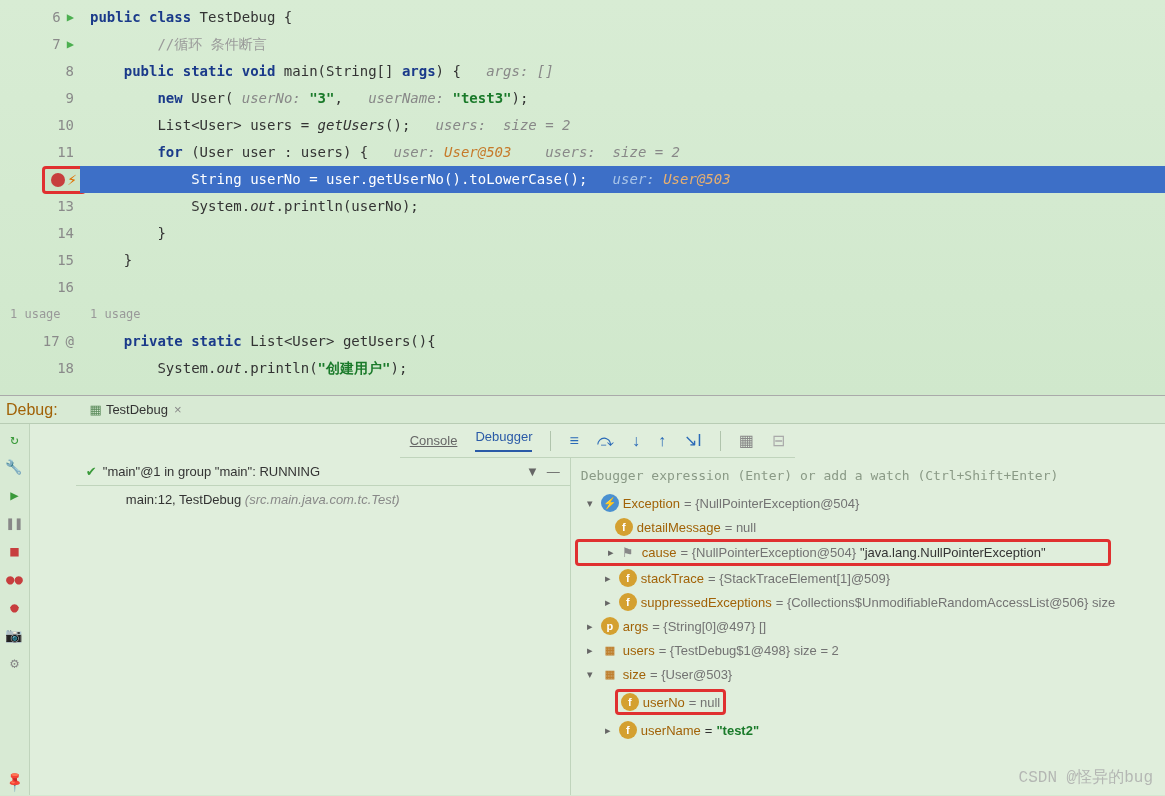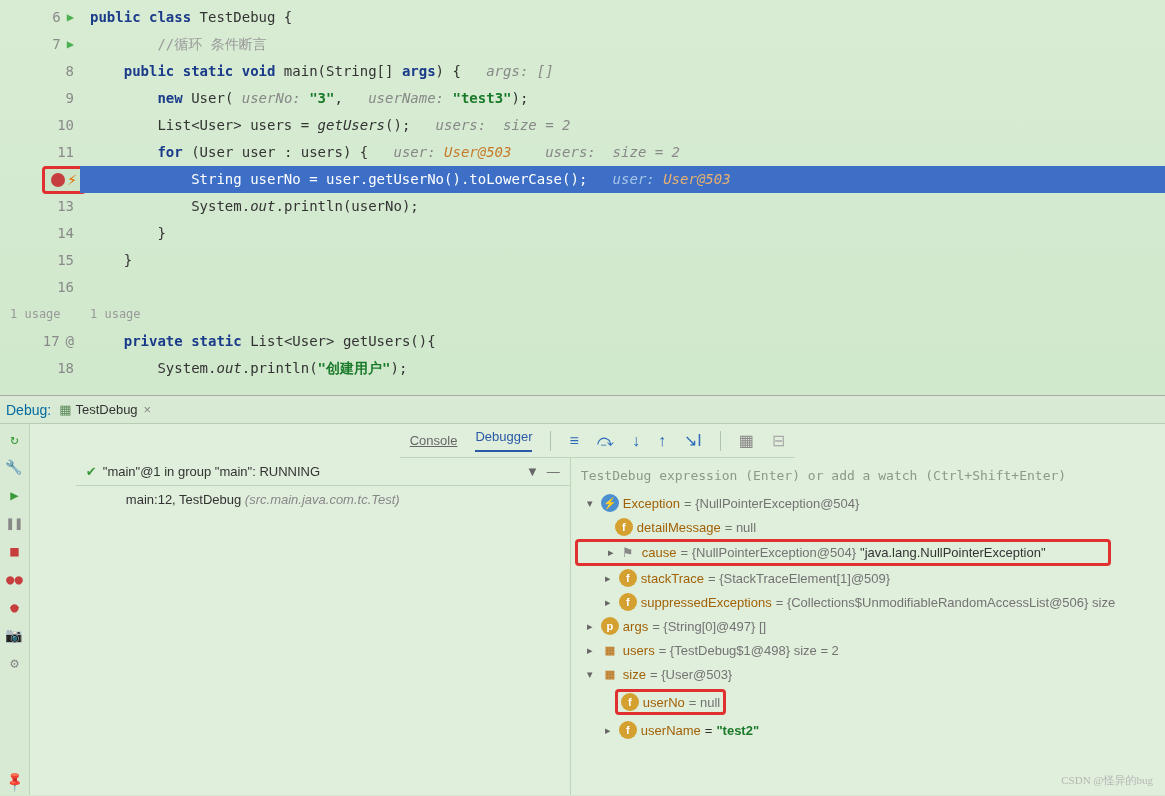--- a/index.html
+++ b/index.html
@@ -97,21 +97,21 @@
     flex-direction: column;
   }
   .debug-tabs {
     height: 28px;
     display: flex;
     align-items: center;
     padding: 0 6px;
     border-bottom: 1px solid #b8ccb4;
     background: #d8ead4;
   }
-  .debug-label { color: #0369a1; margin-right: 0; font-family: sans-serif; font-size:14px;}
+  .debug-label { color: #a16207; margin-right: 24px; font-family: sans-serif; font-size:16px;}
   .debug-tab {
     display:flex; align-items:center; gap:4px;
     padding: 3px 8px; font-family: sans-serif; font-size:13px;
     color:#333;
   }
   .debug-tab .close { color:#888; margin-left:2px; }
   .debug-body {
     flex:1;
     display:flex;
   }
@@ -221,22 +221,22 @@
   .red-box-row {
     border: 3px solid #e03030;
     border-radius: 4px;
     margin: 0 4px 0 0;
   }
   .watermark {
     position:absolute;
     right: 12px;
     bottom: 8px;
     color: #aaa;
-    font-family: Liberation Serif, serif;
-    font-size: 11px;
+    font-family: Liberation Mono, monospace;
+    font-size: 16px;
     opacity: 0.8;
   }
   .pin-icon {
     position:absolute;
     left: 6px;
     bottom: 6px;
     color:#666;
     transform: rotate(-45deg);
   }
 </style>
@@ -352,21 +352,21 @@
             <span class="check">✔</span>
             <span>"main"@1 in group "main": RUNNING</span>
             <span class="filter">▼</span>
             <span class="minus">—</span>
           </div>
           <div class="frame-row">
             <span>main:12, TestDebug </span><span class="loc">(src.main.java.com.tc.Test)</span>
           </div>
         </div>
         <div class="vars-pane">
-          <div class="eval-hint">TestDebug expression (Enter) or add a watch (Ctrl+Shift+Enter)</div>
+          <div class="eval-hint">Debugger expression (Enter) or add a watch (Ctrl+Shift+Enter)</div>
           <div class="tree">
             <div class="tree-row">
               <span class="tree-indent" style="width:8px"></span>
               <span class="arrow">▾</span>
               <span class="badge blue">⚡</span>
               <span class="var-name">Exception</span>
                 <span class="var-val"> = {NullPointerException@504}</span>
             </div>
             <div class="tree-row">
               <span class="tree-indent" style="width:40px"></span>

